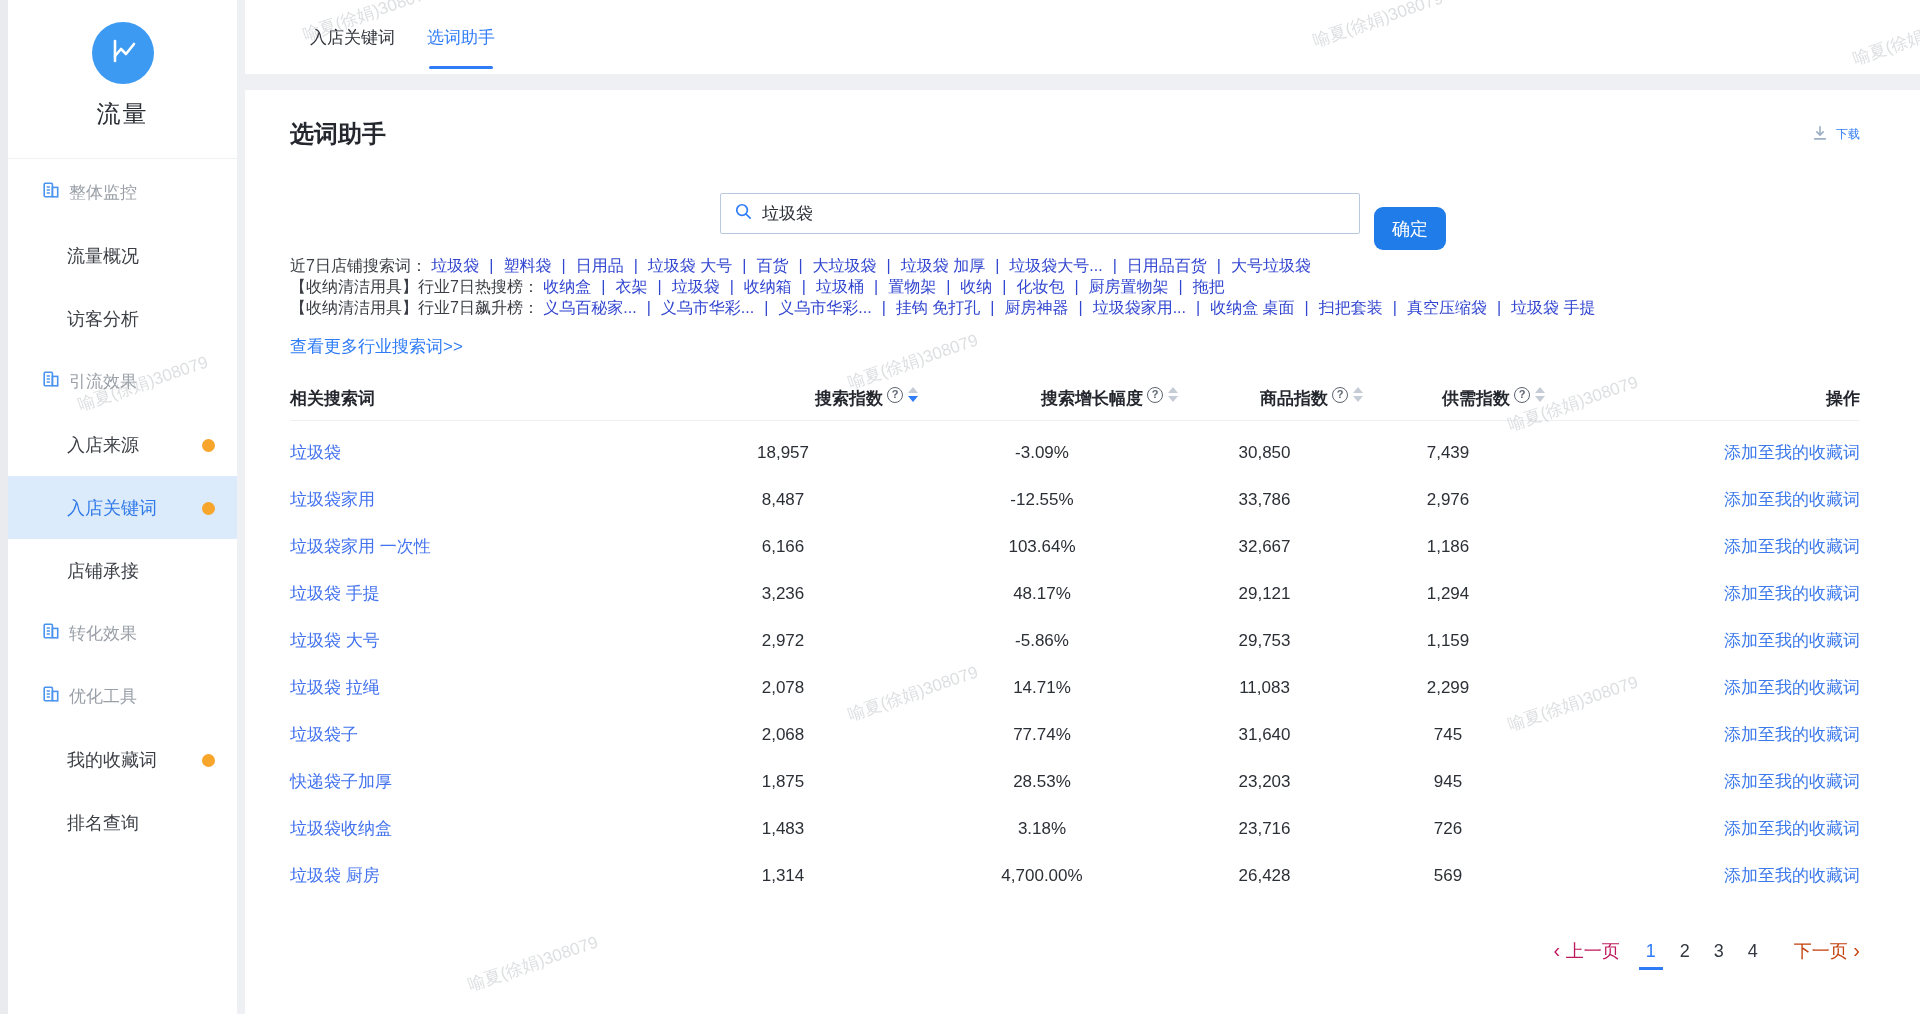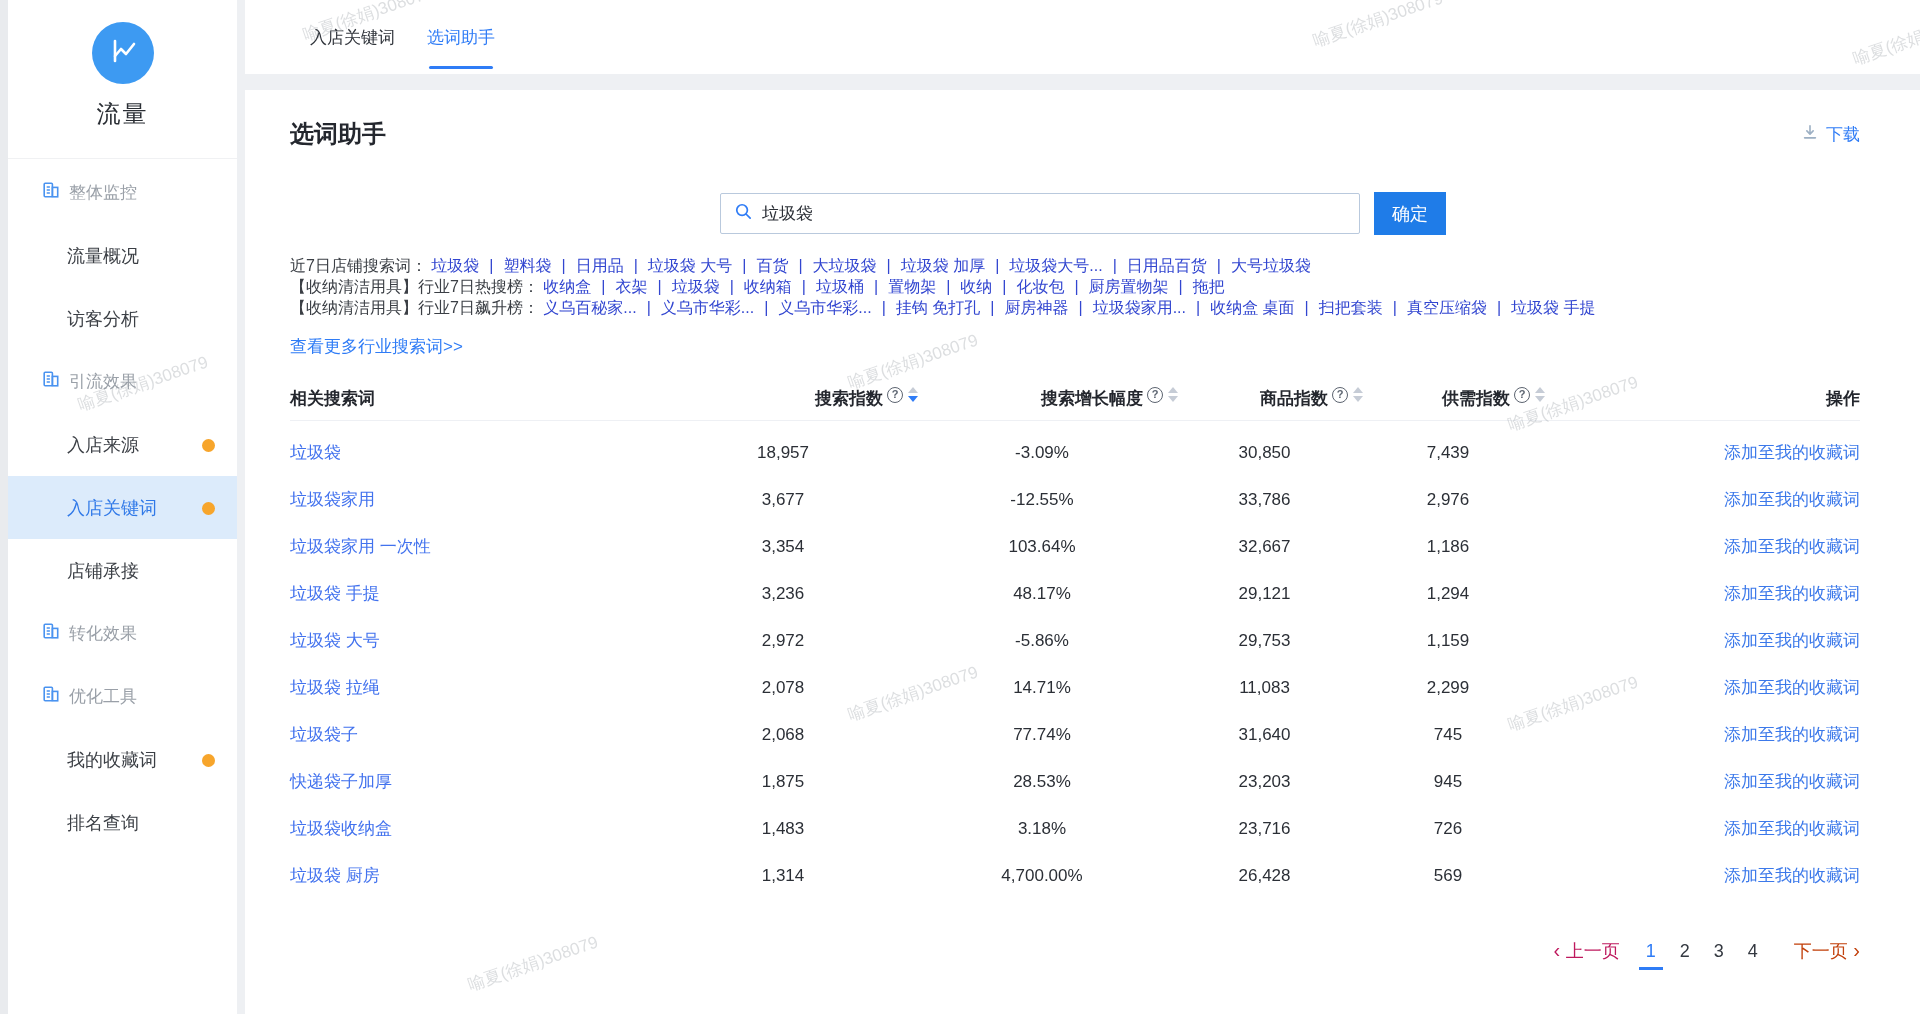--- a/index.html
+++ b/index.html
@@ -39,31 +39,31 @@
          font-size:17px; color:#30343b; cursor:pointer; }
   .tab.active { color:#2f7cf6; }
   .tab.active::after { content:""; position:absolute; left:2px; right:2px; bottom:5px; height:3px;
                        background:#2f7cf6; border-radius:2px; }
 
   
   .panel { position:absolute; left:245px; top:90px; width:1675px; height:924px; background:#fff;
            padding:0 60px 0 45px; }
   .page-head { display:flex; justify-content:space-between; align-items:center; padding-top:26px; height:62px; }
   .page-title { font-size:24px; font-weight:bold; color:#24272e; }
-  .download { display:flex; align-items:center; gap:7px; font-size:17px; color:#2f7cf6; }
+  .download { display:flex; align-items:center; gap:7px; font-size:12px; color:#2f7cf6; }
 
   
   .search-area { position:relative; height:43px; margin-top:40px; }
   .search-box { position:absolute; left:430px; top:1px; width:640px; height:41px;
                 border:1px solid #b9c9dd; border-radius:2px; background:#fff;
                 display:flex; align-items:center; padding-left:13px; gap:9px; }
   .search-box input { border:none; outline:none; font-size:17px; color:#2b2f36; width:560px;
                       font-family:"Liberation Sans","DejaVu Sans",sans-serif; background:transparent; }
-  .confirm-btn { position:absolute; left:1084px; top:0; width:72px; height:43px; background:#1f7ce8;
-                 border:none; border-radius:0; color:#fff; font-size:18px; cursor:pointer;
+  .confirm-btn { position:absolute; left:1084px; top:15px; width:72px; height:43px; background:#1f7ce8;
+                 border:none; border-radius:9px; color:#fff; font-size:18px; cursor:pointer;
                  font-family:"Liberation Sans","DejaVu Sans",sans-serif; }
 
   
   .suggestions { margin-top:21px; }
   .sline-label { width:250px; flex:none; text-align:center; color:#3b3f45; }
   .sline-links { white-space:nowrap; }
   .kw { color:#3246d0; }
   .sep { color:#3246d0; margin:0 10px; }
   .more-link { display:inline-block; margin-top:16px; color:#2f7cf6; font-size:17px; line-height:24px; }
 
@@ -293,29 +293,29 @@
         <div class="trow">
     <div class="td kw-cell"><a>垃圾袋</a></div>
     <div class="td num">18,957</div>
     <div class="td num">-3.09%</div>
     <div class="td num">30,850</div>
     <div class="td num">7,439</div>
     <div class="td op"><a>添加至我的收藏词</a></div>
   </div>
         <div class="trow">
     <div class="td kw-cell"><a>垃圾袋家用</a></div>
-    <div class="td num">3,677</div>
+    <div class="td num">8,487</div>
     <div class="td num">-12.55%</div>
     <div class="td num">33,786</div>
     <div class="td num">2,976</div>
     <div class="td op"><a>添加至我的收藏词</a></div>
   </div>
         <div class="trow">
     <div class="td kw-cell"><a>垃圾袋家用 一次性</a></div>
-    <div class="td num">3,354</div>
+    <div class="td num">6,166</div>
     <div class="td num">103.64%</div>
     <div class="td num">32,667</div>
     <div class="td num">1,186</div>
     <div class="td op"><a>添加至我的收藏词</a></div>
   </div>
         <div class="trow">
     <div class="td kw-cell"><a>垃圾袋 手提</a></div>
     <div class="td num">3,236</div>
     <div class="td num">48.17%</div>
     <div class="td num">29,121</div>

